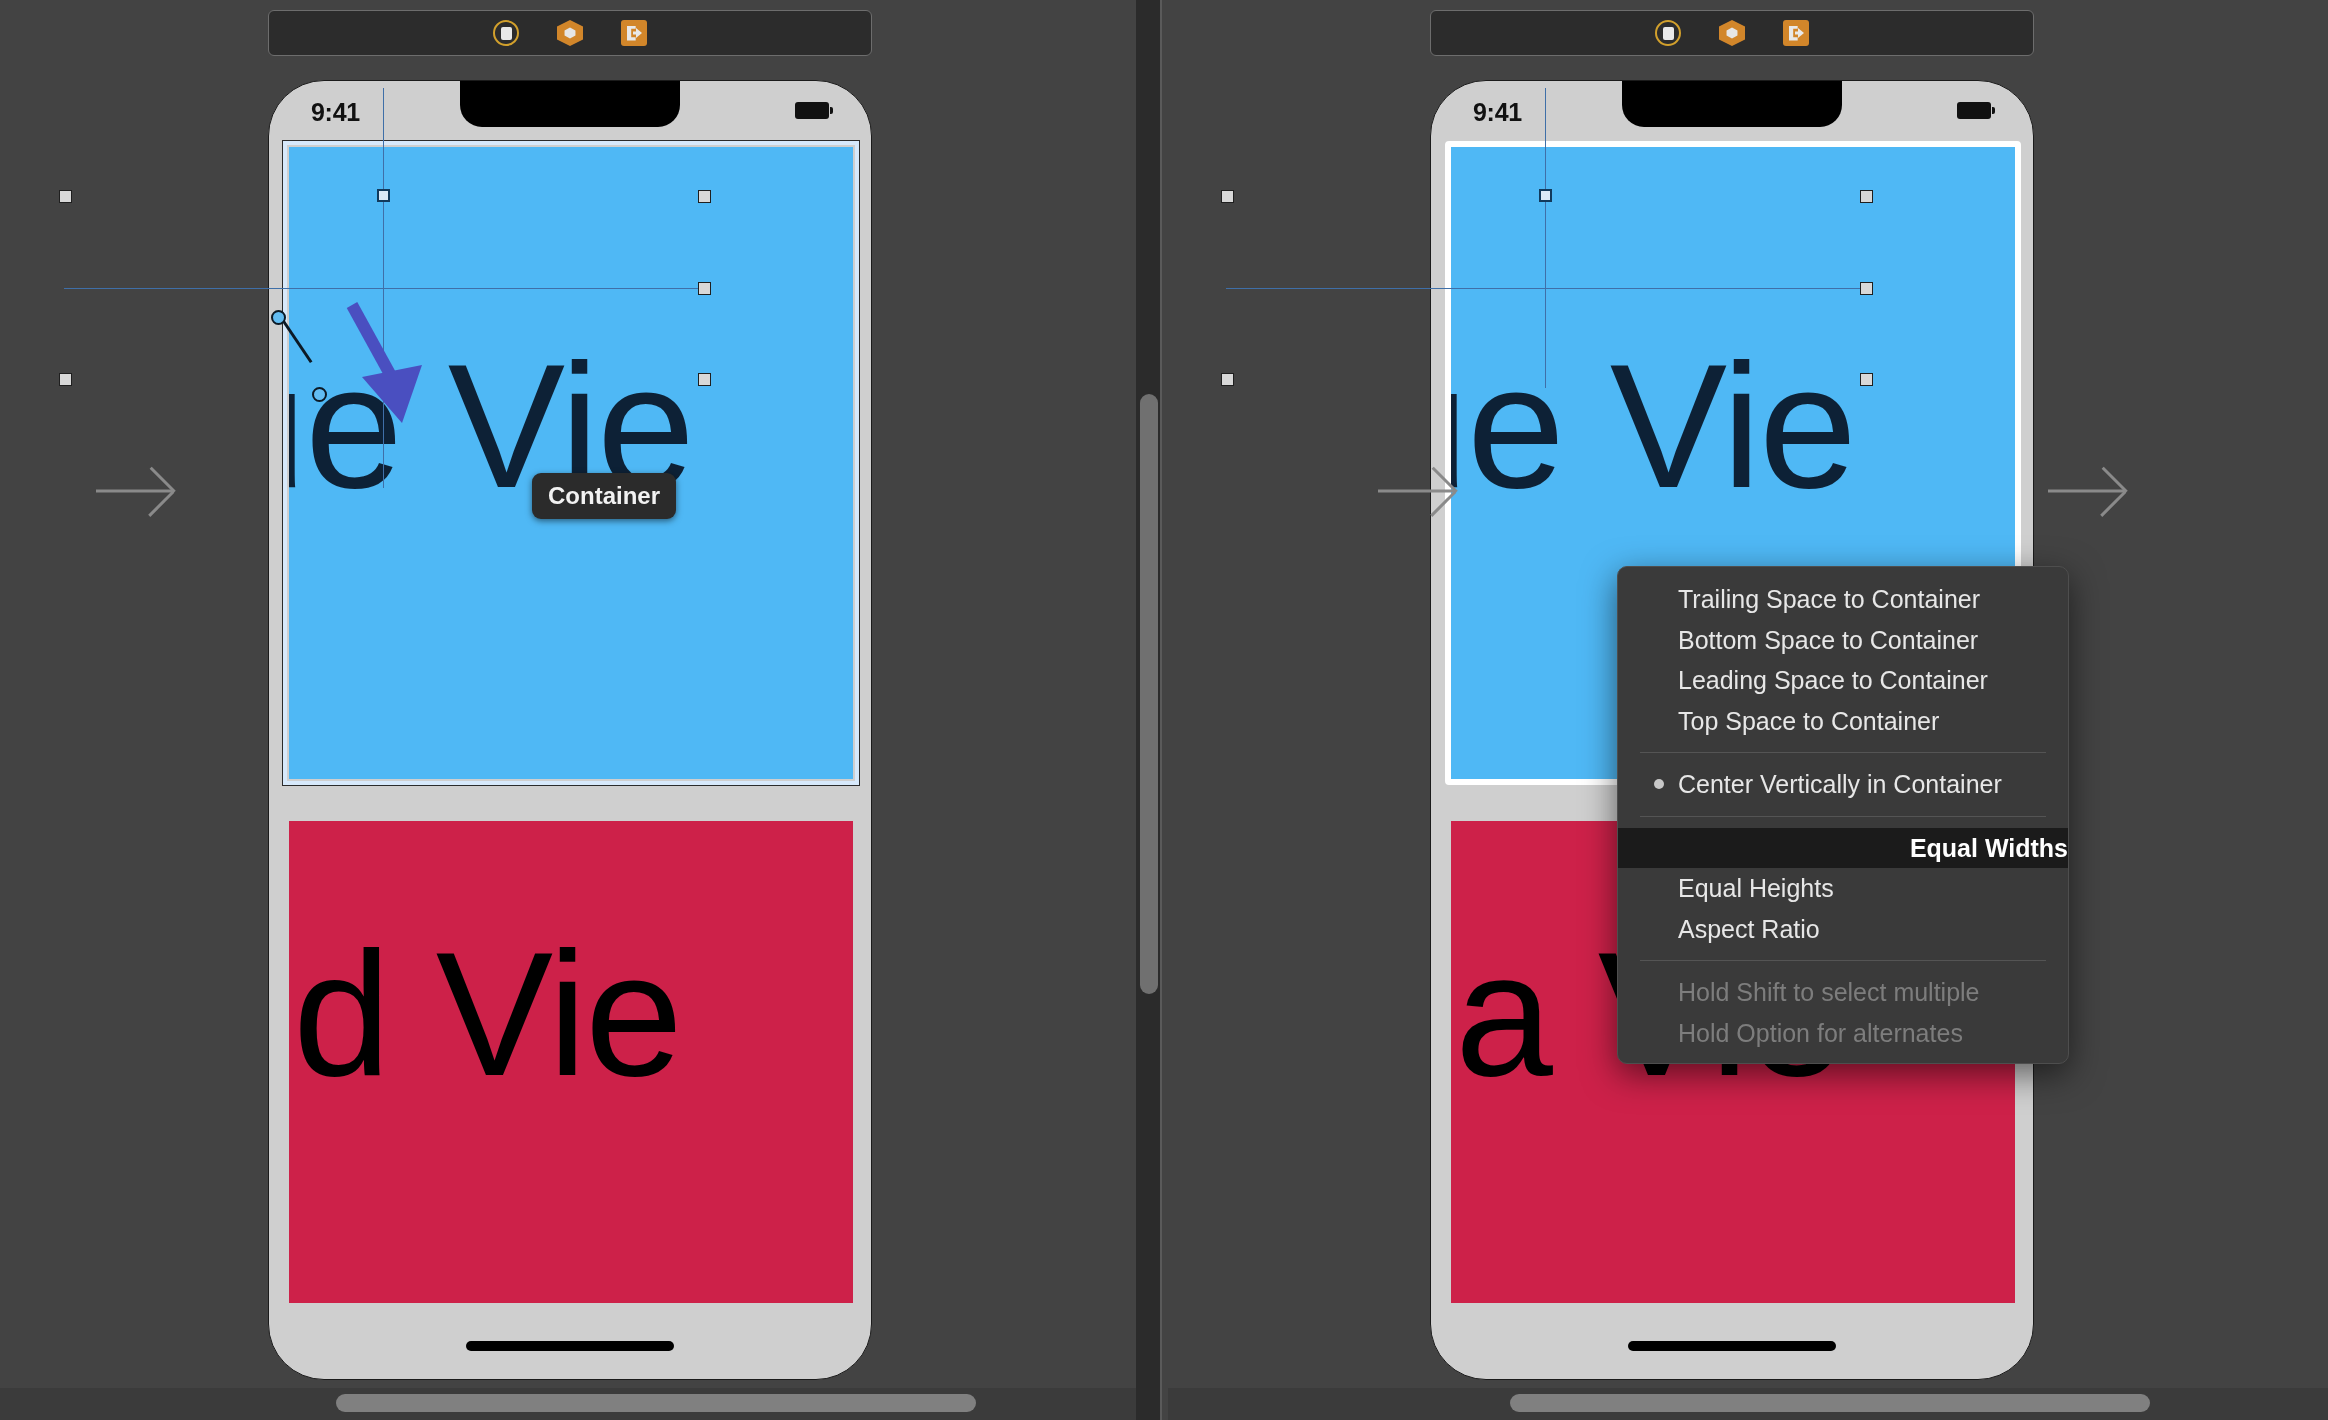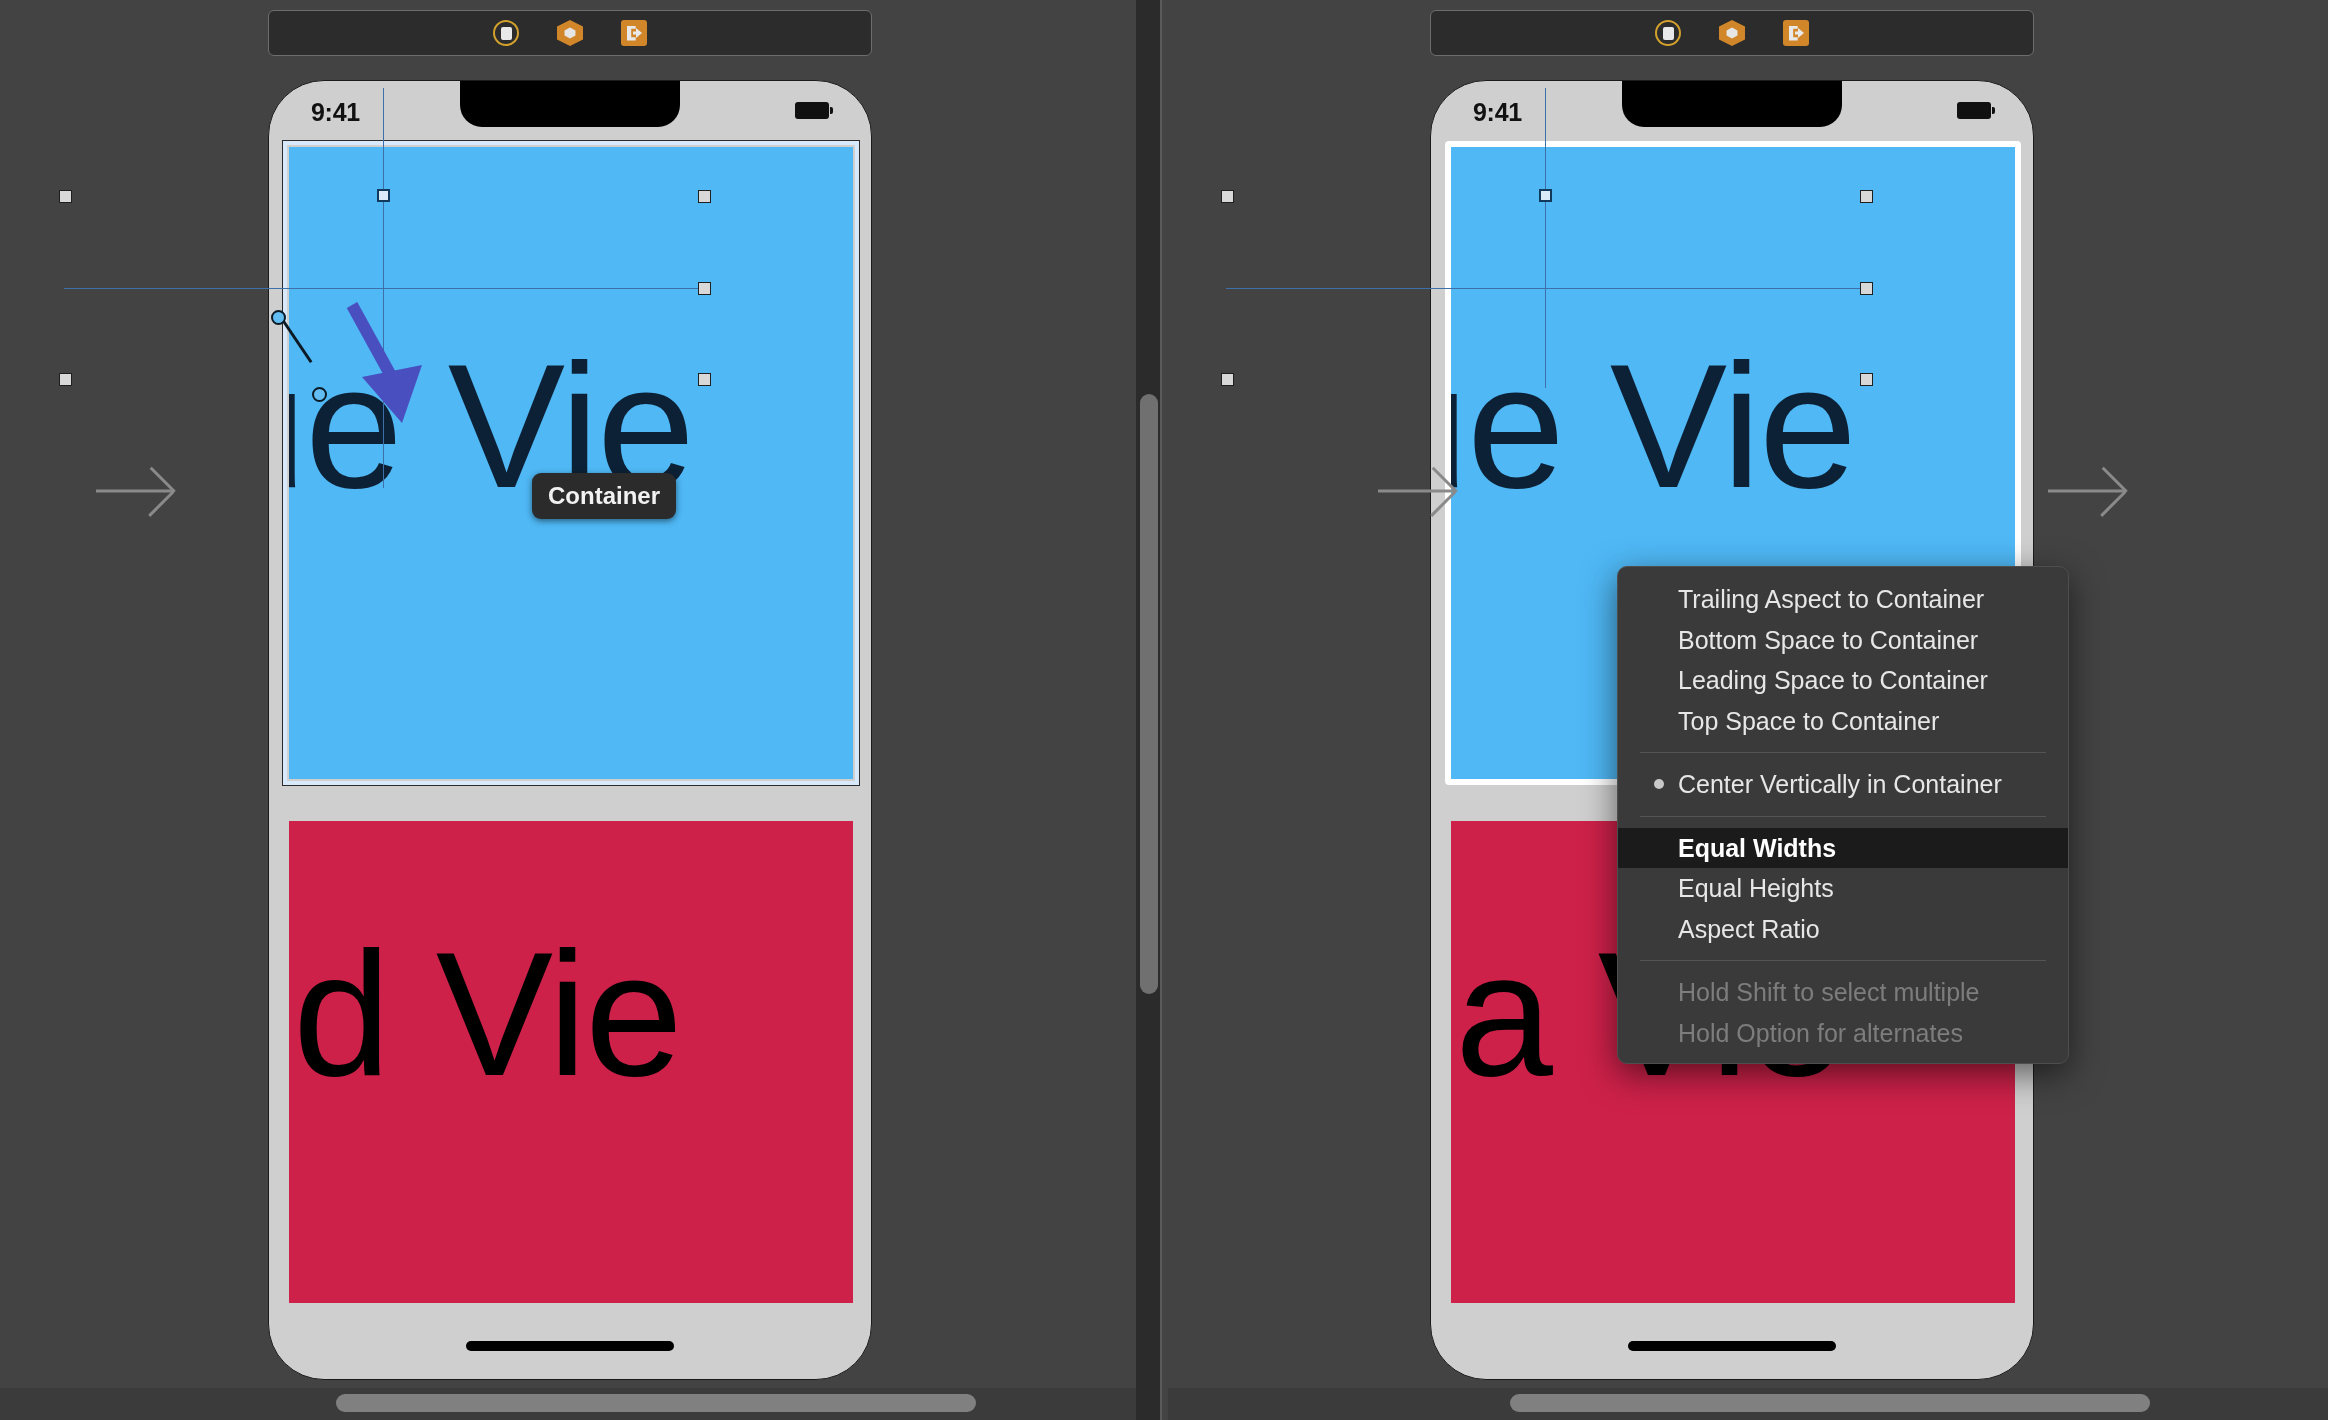--- a/index.html
+++ b/index.html
@@ -192,21 +192,21 @@
     overflow:hidden;
   }
   .ctx-item {
     position:relative;
     font-size: 25px;
     color:#e7e7e7;
     padding: 4px 0 4px 60px;
     line-height: 1.3;
     white-space:nowrap;
   }
-  .ctx-item.highlighted { background:#1b1b1b; font-weight:600; color:#ffffff; }
+  .ctx-item.highlighted { background:#1b1b1b; font-weight:600; color:#ffffff;text-align:right; }
   .ctx-item.disabled { color:#7d7d7d; }
   .ctx-item .bullet {
     position:absolute; left:36px; top:50%; transform:translateY(-50%);
     width:10px;height:10px;border-radius:50%;background:#c8c8c8;
   }
   .ctx-sep { height:1px; background:#545454; margin: 11px 22px; }
 
   
   .sb-h {
     position:absolute; height:18px; border-radius:9px; background:#808080;
@@ -329,21 +329,21 @@
     </div>
   </div>
 
   <div class="entry-arrow" style="left:1378px; top:472px; width:78px; height:38px;">
     <span class="shaft"></span>
       <span class="headA"></span>
       <span class="headB"></span>
   </div>
 
   <div class="ctx-menu" id="ctx-menu">
-      <div class="ctx-item"><span>Trailing Aspect to Container</span></div>
+      <div class="ctx-item"><span>Trailing Space to Container</span></div>
       <div class="ctx-item"><span>Bottom Space to Container</span></div>
       <div class="ctx-item"><span>Leading Space to Container</span></div>
       <div class="ctx-item"><span>Top Space to Container</span></div>
       <div class="ctx-sep"></div>
       <div class="ctx-item"><span class="bullet"></span><span>Center Vertically in Container</span></div>
       <div class="ctx-sep"></div>
       <div class="ctx-item highlighted"><span>Equal Widths</span></div>
       <div class="ctx-item"><span>Equal Heights</span></div>
       <div class="ctx-item"><span>Aspect Ratio</span></div>
       <div class="ctx-sep"></div>

